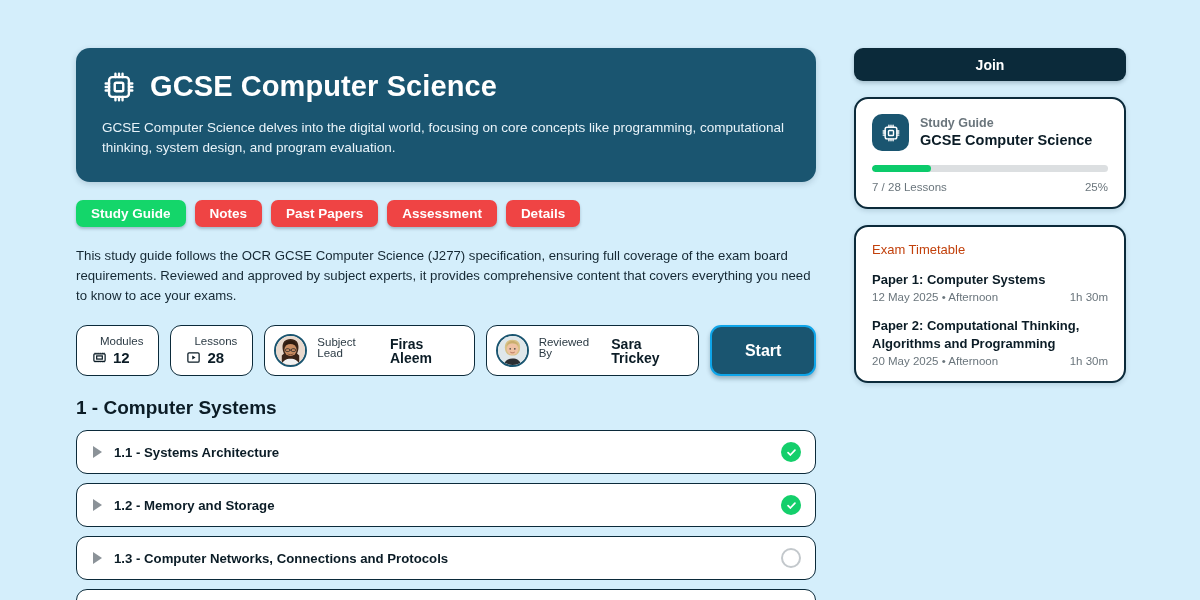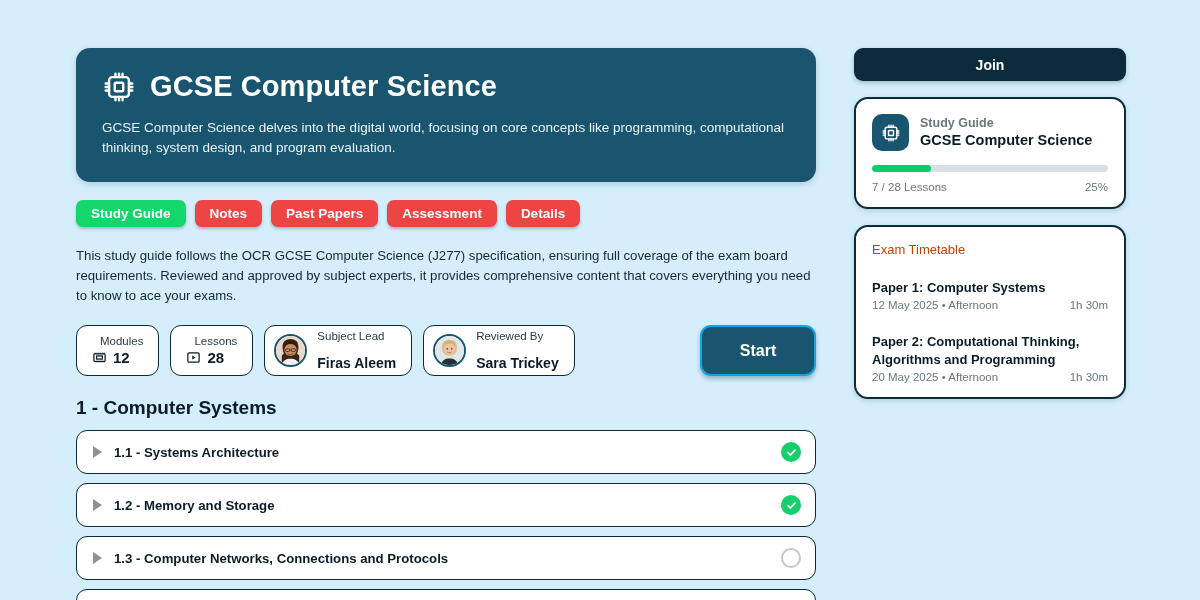--- a/index.html
+++ b/index.html
@@ -51,21 +51,21 @@
     height: 51px; display: flex; align-items: center; padding: 0 13px;
   }
   .stat-card.simple { flex-direction: column; align-items: flex-start; justify-content: center; gap: 2px; padding: 0 15px; }
   .stat-label { font-size: 11.5px; color: #2b3a44; line-height: 1; padding-left: 8px; }
   .stat-value-row { display: flex; align-items: flex-start; gap: 6px; }
   .stat-value { font-size: 15px; font-weight: bold; color: #0b1c26; line-height: 1; }
   .stat-icon { width: 15px; height: 15px; display: block; }
   .person-card { gap: 10px; padding: 0 15px 0 9px; }
   .avatar { width: 33px; height: 33px; border-radius: 50%; flex: none; border: 2px solid #1a5570; overflow: hidden; position: relative; }
   .avatar svg { display: block; width: 100%; height: 100%; }
-  .person-text { display: flex; flex-direction: column; gap: 14px; }
+  .person-text { display: flex; flex-direction: row; gap: 14px; }
   .person-role { font-size: 11.5px; color: #2b3a44; line-height: 1; }
   .person-name { font-size: 14px; font-weight: bold; color: #0b1c26; line-height: 1; }
 
   .start-btn {
     margin-left: auto;
     background: #1a5570; color: #fff;
     border: 2px solid #0ea5e9; border-radius: 11px;
     width: 116px; height: 51px;
     font-size: 16px; font-weight: bold; font-family: inherit;
     cursor: pointer;
@@ -103,21 +103,21 @@
   .sg-head { display: flex; align-items: center; gap: 11px; }
   .sg-badge { width: 37px; height: 37px; border-radius: 10px; background: #1a5570; flex: none; display: flex; align-items: center; justify-content: center; }
   .sg-badge svg { width: 20px; height: 20px; display: block; }
   .sg-label { font-size: 12.5px; font-weight: bold; color: #6a757c; line-height: 1.25; }
   .sg-name { font-size: 14.5px; font-weight: bold; color: #0b1c26; line-height: 1.25; }
   .progress-track { margin-top: 14px; height: 7px; border-radius: 4px; background: #dcdfe1; overflow: hidden; }
   .progress-fill { height: 100%; border-radius: 4px; background: #0ccb6b; }
   .progress-meta { margin-top: 9px; display: flex; justify-content: space-between; font-size: 11.5px; color: #6a757c; }
 
   .timetable-title { font-size: 13px; font-weight: normal; color: #c2410c; }
-  .exam { margin-top: 22px; }
+  .exam { margin-top: 14px; }
   .exam-name { font-size: 13px; font-weight: bold; color: #0b1c26; line-height: 1.33; }
   .exam-meta { margin-top: 3px; display: flex; justify-content: space-between; font-size: 11.5px; color: #6a757c; }
 </style>
 </head>
 <body>
 
 <div class="page">
 
   <div class="left-col">
 

